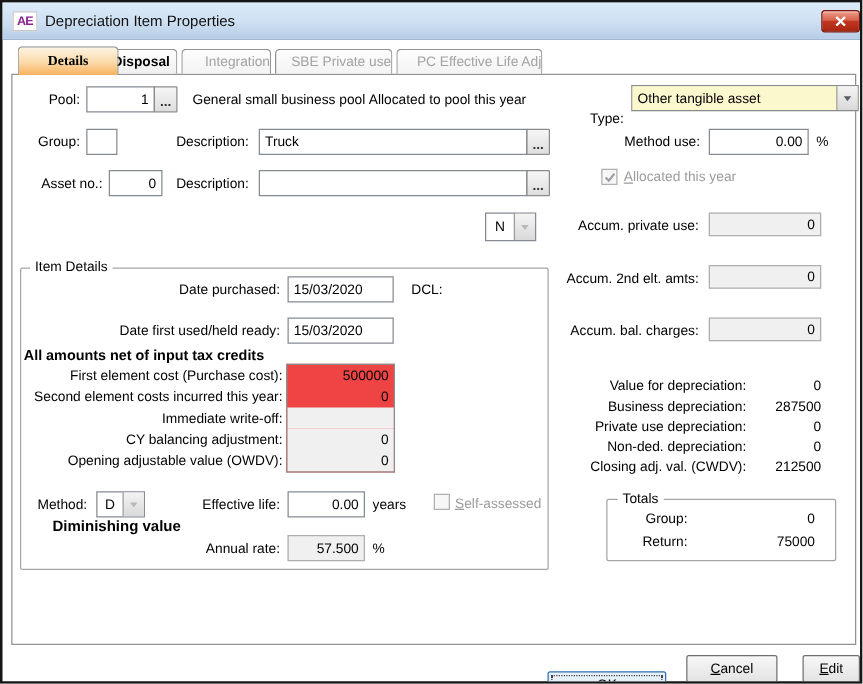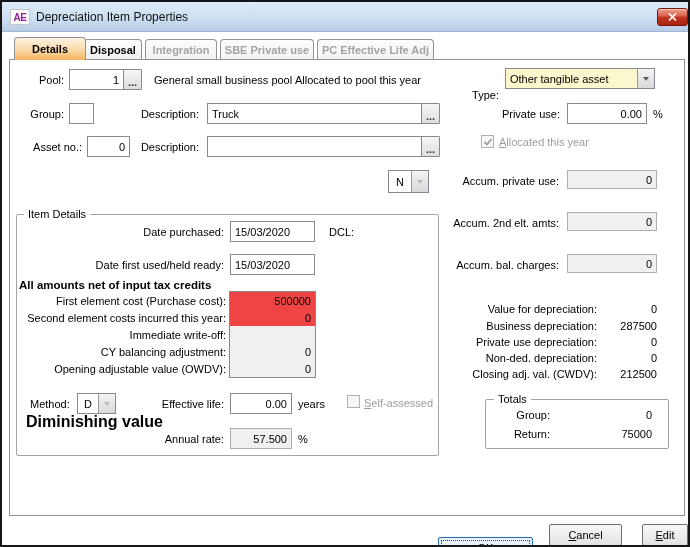--- a/index.html
+++ b/index.html
@@ -33,21 +33,21 @@
     position:absolute;top:37px;height:20px;z-index:3;
     border:1px solid #929292;border-bottom:none;border-radius:4px 4px 0 0;
     background:linear-gradient(180deg,#ffffff,#efefef);
     display:flex;align-items:center;justify-content:center;
     font-weight:bold;color:#000;
   }
   .tab.active{
     top:35px;height:23px;z-index:5;
     background:linear-gradient(180deg,#fdf3e2 0%,#fbd9a8 55%,var(--tab-active) 100%);
   }
-  .tab.disabled{font-weight:bold;color:#a3a3a3;background:linear-gradient(180deg,#fdfdfd,#f3f3f3);}
+  .tab.disabled{font-weight:normal;color:#a3a3a3;background:linear-gradient(180deg,#fdfdfd,#f3f3f3);justify-content:flex-end;}
   
   .panel{position:absolute;left:7px;top:57px;width:676px;height:457px;background:#fff;border:1px solid #929292;z-index:1;}
   .lbl{position:absolute;z-index:2;text-align:right;white-space:nowrap;line-height:13px;}
   .lbl.left{text-align:left;}
   .lbl.gray{color:#9c9c9c;}
   .bold{font-weight:bold;}
   
   .field{
     position:absolute;z-index:2;height:21px;border:1px solid #868b93;background:#fff;
     display:flex;align-items:center;padding:0 4px;white-space:nowrap;overflow:hidden;
@@ -108,21 +108,21 @@
         <span>AE</span>
       </div>
     <div class="win-title">Depreciation Item Properties</div>
     <div class="close-btn">
       <svg width="9" height="8" viewBox="0 0 9 8">
           <path d="M1 0.5 L8 7.5 M8 0.5 L1 7.5" stroke="#ffffff" stroke-width="1.7" fill="none"></path>
         </svg>
     </div>
   </div>
 
-  <div class="tab active" style="left:12px;width:72px;">
+  <div class="tab active" style="left:12px;width:81px;font-family:Liberation Serif, serif;">
       <span>Details</span>
     </div>
   <div class="tab" style="left:82px;width:58px;">
       <span>Disposal</span>
     </div>
   <div class="tab disabled" style="left:143px;width:72px;">
       <span>Integration</span>
     </div>
   <div class="tab disabled" style="left:218px;width:94px;">
       <span>SBE Private use</span>
@@ -137,40 +137,40 @@
   <div class="field num" style="left:67px;top:67px;width:55px;">
       <span>1</span>
     </div>
   <div class="browse" style="left:121px;top:67px;">
       <span>...</span>
     </div>
   <div class="lbl left" style="left:152px;top:72px;">General small business pool</div>
   <div class="lbl left" style="left:293px;top:72px;">Allocated to pool this year</div>
 
   <div class="lbl" style="left:440px;width:57px;top:87px;">Type:</div>
-  <div class="combo" style="left:503px;top:66px;width:150px;background:var(--combo-yellow);">
+  <div class="combo" style="left:503px;top:66px;width:182px;background:var(--combo-yellow);">
     <span class="val" style="background:var(--combo-yellow);">Other tangible asset</span>
     <span class="arrow">
         <span class="tri"></span>
       </span>
   </div>
 
   <div class="lbl" style="left:0;width:62px;top:106px;">Group:</div>
   <div class="field" style="left:67px;top:101px;width:25px;">
       <span></span>
     </div>
   <div class="lbl" style="left:130px;width:67px;top:106px;">Description:</div>
   <div class="field" style="left:205px;top:101px;width:215px;">
       <span>Truck</span>
     </div>
   <div class="browse" style="left:419px;top:101px;">
       <span>...</span>
     </div>
 
-  <div class="lbl" style="left:460px;width:98px;top:106px;">Private use:</div>
+  <div class="lbl" style="left:460px;width:98px;top:106px;">Method use:</div>
   <div class="field num" style="left:565px;top:101px;width:80px;">
       <span>0.00</span>
     </div>
   <div class="lbl left" style="left:651px;top:106px;">%</div>
 
   <div class="lbl" style="left:0;width:80px;top:139px;">Asset no.:</div>
   <div class="field num" style="left:85px;top:134px;width:43px;">
       <span>0</span>
     </div>
   <div class="lbl" style="left:130px;width:67px;top:139px;">Description:</div>
@@ -248,21 +248,21 @@
       </div>
   </div>
 
   <div class="lbl left" style="left:28px;top:396px;">Method:</div>
   <div class="combo" style="left:75px;top:391px;width:39px;">
     <span class="val" style="justify-content:center;">D</span>
     <span class="arrow">
         <span class="tri dim"></span>
       </span>
   </div>
-  <div class="lbl left bold" style="left:24px;top:413px;font-size:16px;">Diminishing value</div>
+  <div class="lbl left bold" style="left:40px;top:413px;font-size:12px;">Diminishing value</div>
 
   <div class="lbl" style="left:140px;width:82px;top:396px;">Effective life:</div>
   <div class="field num" style="left:228px;top:391px;width:62px;">
       <span>0.00</span>
     </div>
   <div class="lbl left" style="left:296px;top:396px;">years</div>
   <div class="checkbox" style="left:345px;top:393px;"></div>
   <div class="lbl left gray" style="left:362px;top:395px;"><span class="u">S</span><span>elf-assessed</span></div>
 
   <div class="lbl" style="left:140px;width:82px;top:431px;">Annual rate:</div>

